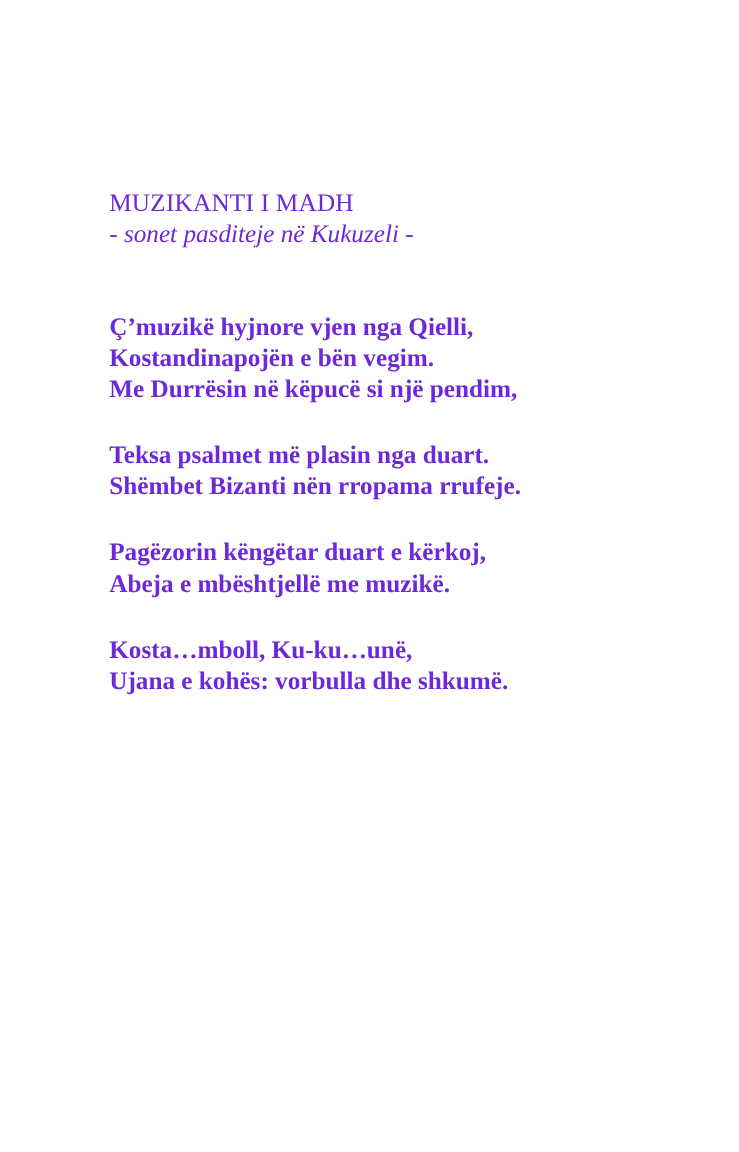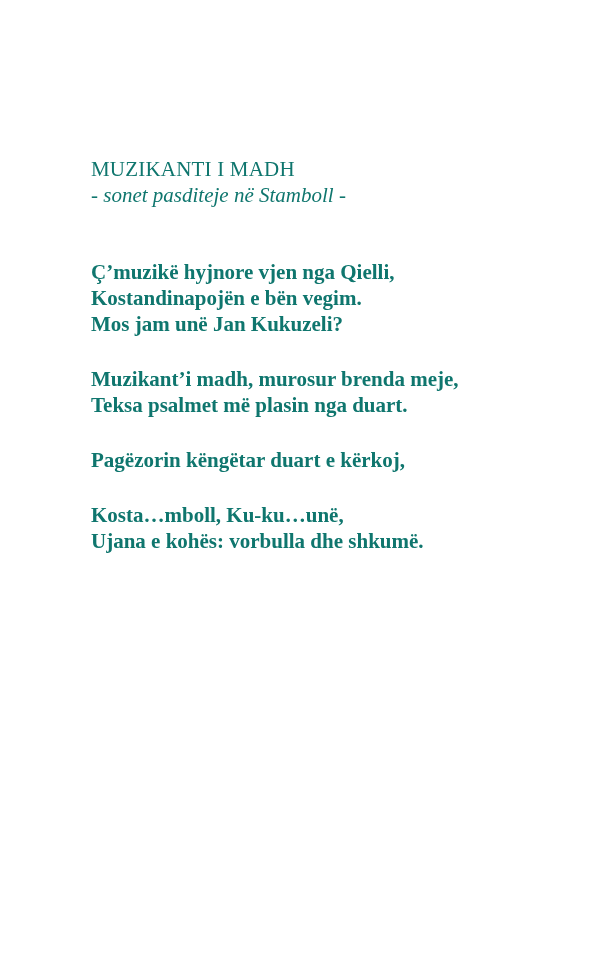--- a/index.html
+++ b/index.html
@@ -7,21 +7,21 @@
     padding: 0;
     background: #ffffff;
   }
   .page {
     position: relative;
     width: 616px;
     height: 960px;
     background: #ffffff;
     overflow: hidden;
     font-family: "Liberation Serif", "DejaVu Serif", serif;
-    color: #0f766e;
+    color: #6d28d9;
   }
   .poem {
     position: absolute;
     left: 91px;
     top: 156px;
     width: 470px;
     font-size: 21px;
     line-height: 26px;
   }
   .poem-header {
@@ -45,34 +45,35 @@
     font-weight: bold;
   }
 </style>
 </head>
 <body>
 
 <div class="page">
   <div class="poem">
     <div class="poem-header">
       <div class="poem-title">MUZIKANTI I MADH</div>
-      <div class="poem-subtitle">- sonet pasditeje në Stamboll -</div>
+      <div class="poem-subtitle">- sonet pasditeje në Kukuzeli -</div>
     </div>
     <div>
         <div class="stanza">
           <div class="poem-line">Ç’muzikë hyjnore vjen nga Qielli,</div>
           <div class="poem-line">Kostandinapojën e bën vegim.</div>
-          <div class="poem-line">Mos jam unë Jan Kukuzeli?</div>
+          <div class="poem-line">Me Durrësin në këpucë si një pendim,</div>
         </div>
         <div class="stanza">
-          <div class="poem-line">Muzikant’i madh, murosur brenda meje,</div>
           <div class="poem-line">Teksa psalmet më plasin nga duart.</div>
+          <div class="poem-line">Shëmbet Bizanti nën rropama rrufeje.</div>
         </div>
         <div class="stanza">
           <div class="poem-line">Pagëzorin këngëtar duart e kërkoj,</div>
+          <div class="poem-line">Abeja e mbështjellë me muzikë.</div>
         </div>
         <div class="stanza">
           <div class="poem-line">Kosta…mboll, Ku-ku…unë,</div>
           <div class="poem-line">Ujana e kohës: vorbulla dhe shkumë.</div>
         </div>
       </div>
   </div>
 </div>
 
 </body></html>

